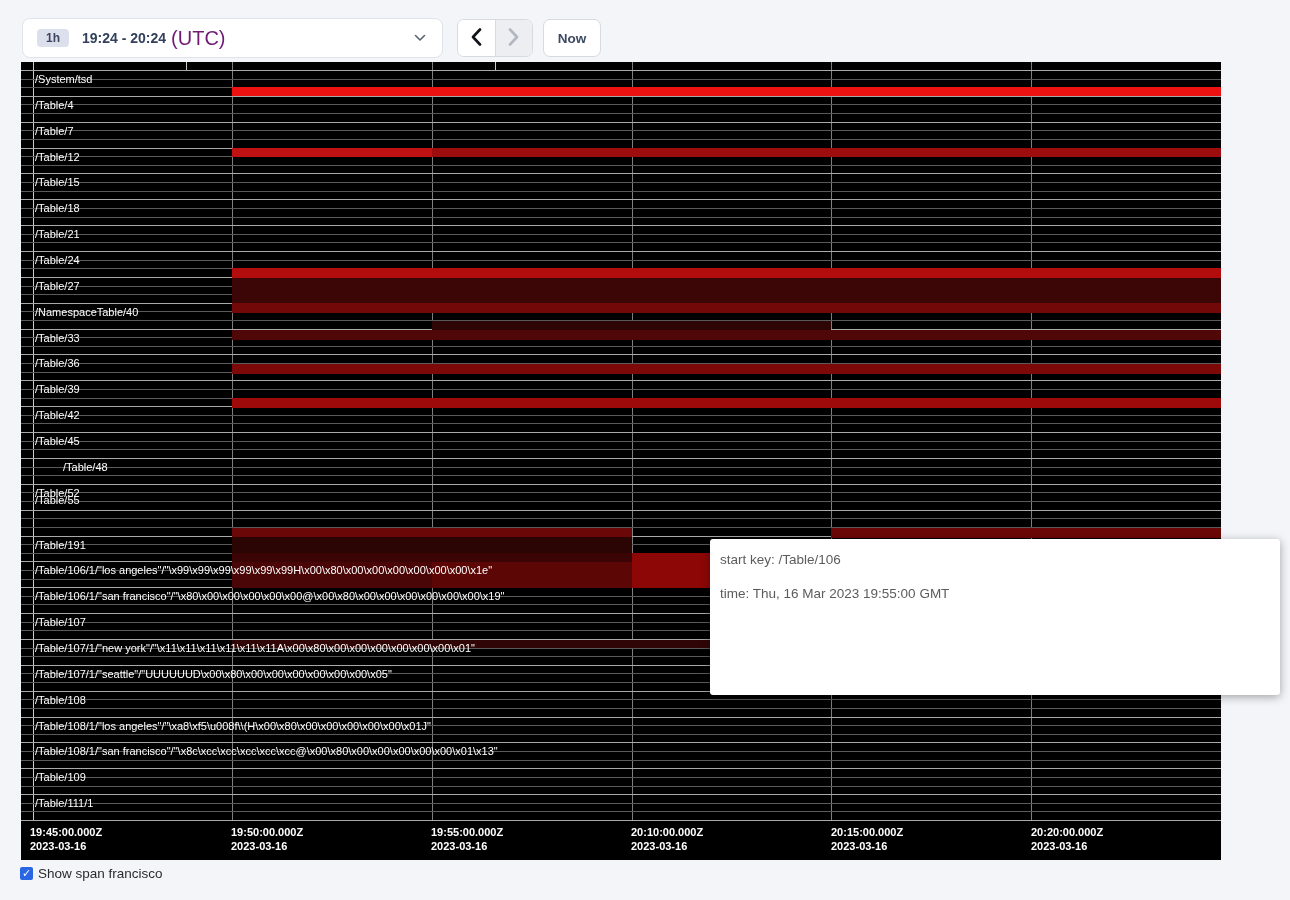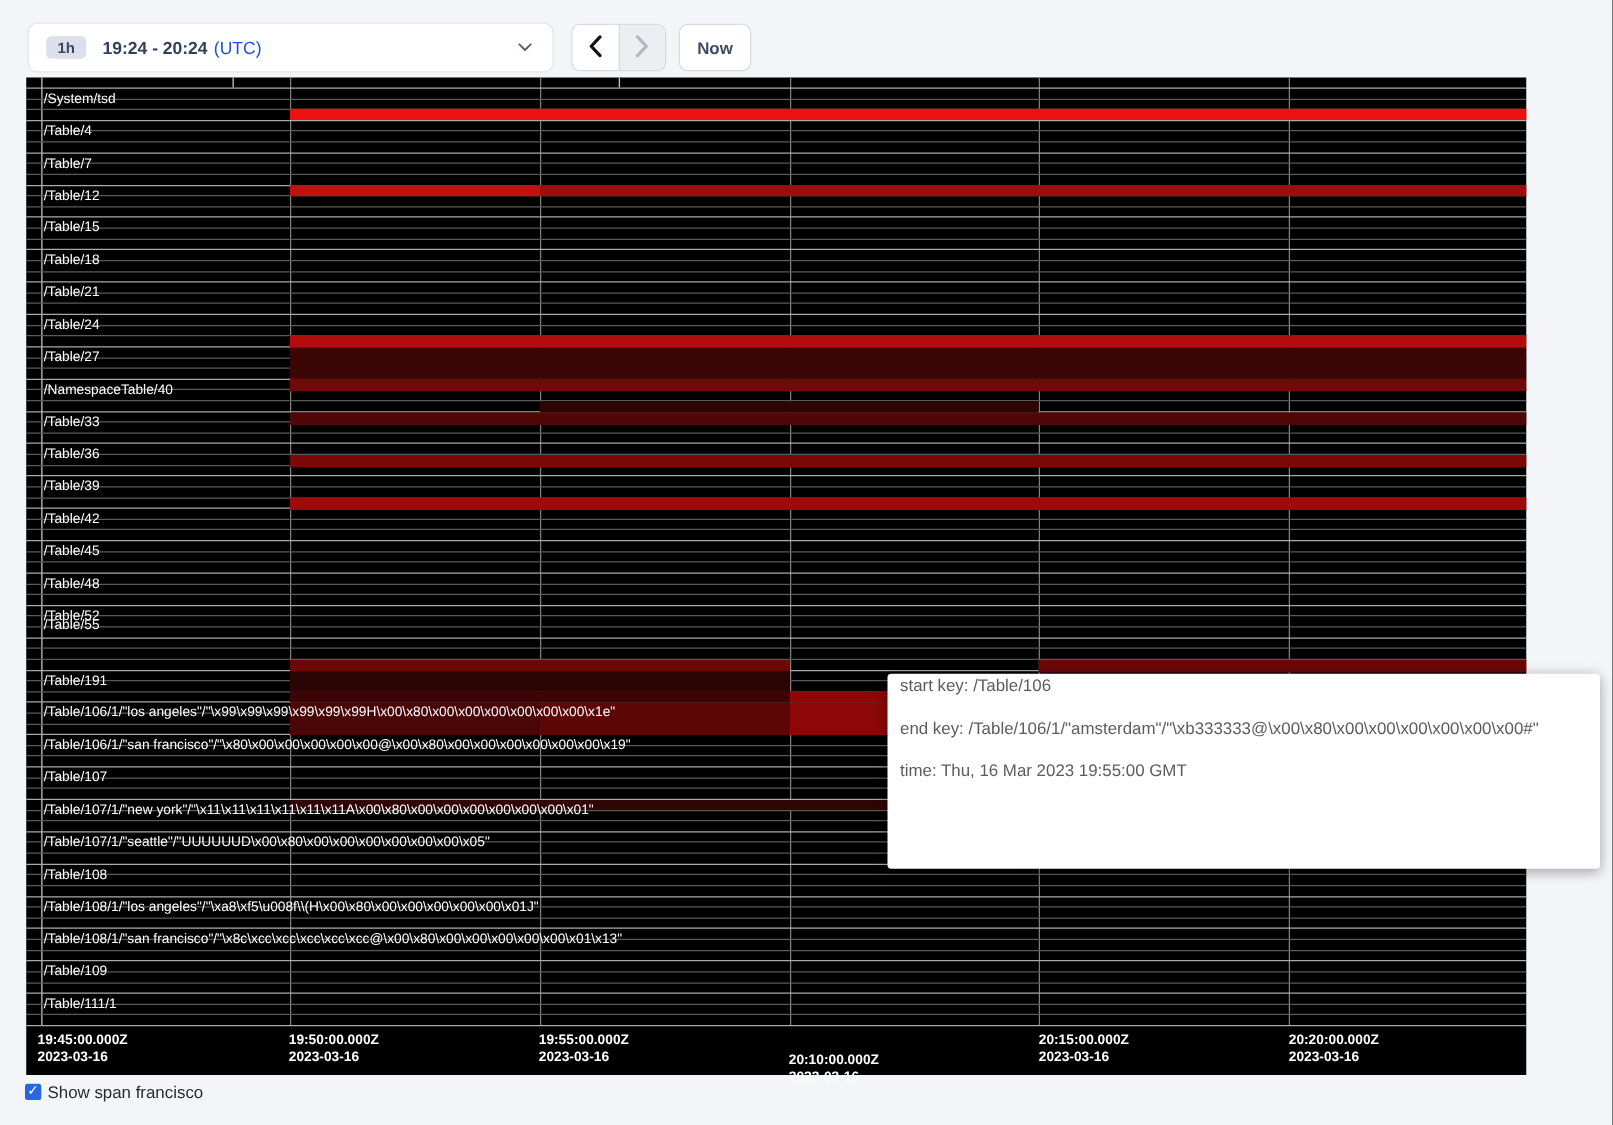--- a/index.html
+++ b/index.html
@@ -16,21 +16,21 @@
     position:absolute;left:22px;top:18px;width:421px;height:40px;
     background:#fff;border:1px solid #e1e3ec;border-radius:8px;
     box-sizing:border-box;display:flex;align-items:center;cursor:pointer;
   }
   .time-chip{
     margin-left:14px;background:#dcdfec;border-radius:4px;
     font-size:12px;font-weight:700;color:#3d4660;
     padding:3px 9px;line-height:12px;
   }
   .time-range{margin-left:13px;font-size:14px;font-weight:700;color:#32405c}
-  .time-zone{margin-left:5px;font-size:14px;color:#1d4ed8}
+  .time-zone{margin-left:5px;font-size:20px;color:#701a75}
   .time-caret{margin-left:auto;margin-right:16px;display:flex}
 
   .nav-group{
     position:absolute;left:457px;top:19px;height:38px;width:76px;
     border:1px solid #d8dae2;border-radius:7px;background:#fff;
     box-sizing:border-box;display:flex;overflow:hidden;
   }
   .nav-btn{
     flex:1;border:none;background:#fff;display:flex;align-items:center;justify-content:center;
     cursor:pointer;padding:0;
@@ -60,21 +60,21 @@
   }
   .axislabel{
     position:absolute;color:#fff;font-size:11px;font-weight:700;line-height:14px;
     white-space:nowrap;z-index:5;
   }
 
   
   .kv-tooltip{
     position:absolute;left:710px;top:539px;width:570px;height:156px;
     background:#fff;border-radius:3px;box-shadow:0 2px 10px rgba(0,0,0,.35);
-    box-sizing:border-box;padding:2px 10px;z-index:20;
+    box-sizing:border-box;padding:13px 10px;z-index:20;
   }
   .kv-tooltip .tline{
     font-size:13.5px;color:#5c5c5c;line-height:16px;margin:0 0 18px 0;white-space:nowrap;
   }
 
   
   .boundaries{
     position:absolute;left:20px;top:866px;display:flex;align-items:center;cursor:pointer;
   }
   .cbox{
@@ -183,21 +183,21 @@
       <div class="hline" style="left: 0px; top: 352.828px; width: 1200px; z-index: 2;"></div>
       <div class="hline" style="left: 0px; top: 361.448px; width: 1200px; z-index: 2;"></div>
       <div class="rowlabel" style="top: 347.207px;">/Table/42</div>
       <div class="hline bright" style="left: 0px; top: 370.069px; width: 1200px; z-index: 3;"></div>
       <div class="hline" style="left: 0px; top: 378.69px; width: 1200px; z-index: 2;"></div>
       <div class="hline" style="left: 0px; top: 387.31px; width: 1200px; z-index: 2;"></div>
       <div class="rowlabel" style="top: 373.069px;">/Table/45</div>
       <div class="hline bright" style="left: 0px; top: 395.931px; width: 1200px; z-index: 3;"></div>
       <div class="hline" style="left: 0px; top: 404.552px; width: 1200px; z-index: 2;"></div>
       <div class="hline" style="left: 0px; top: 413.172px; width: 1200px; z-index: 2;"></div>
-      <div class="rowlabel" style="top: 398.931px;">/Table/48</div>
+      <div class="rowlabel" style="top: 398.931px; padding-left: 28px;">/Table/48</div>
       <div class="hline bright" style="left: 0px; top: 421.793px; width: 1200px; z-index: 3;"></div>
       <div class="hline" style="left: 0px; top: 430.414px; width: 1200px; z-index: 2;"></div>
       <div class="hline" style="left: 0px; top: 439.034px; width: 1200px; z-index: 2;"></div>
       <div class="rowlabel" style="top: 424.793px;">/Table/52</div>
       <div class="hline bright" style="left: 0px; top: 447.655px; width: 1200px; z-index: 3;"></div>
       <div class="hline" style="left: 0px; top: 456.276px; width: 1200px; z-index: 2;"></div>
       <div class="hline" style="left: 0px; top: 464.897px; width: 1200px; z-index: 2;"></div>
       <div class="rowlabel" style="top: 432px;">/Table/55</div>
       <div class="hline bright" style="left: 0px; top: 473.517px; width: 1200px; z-index: 3;"></div>
       <div class="hline" style="left: 0px; top: 482.138px; width: 1200px; z-index: 2;"></div>
@@ -268,37 +268,36 @@
         <div>2023-03-16</div>
       </div>
       <div class="axislabel" style="left: 210px; top: 763px;">
         <div>19:50:00.000Z</div>
         <div>2023-03-16</div>
       </div>
       <div class="axislabel" style="left: 410px; top: 763px;">
         <div>19:55:00.000Z</div>
         <div>2023-03-16</div>
       </div>
-      <div class="axislabel" style="left: 610px; top: 763px; margin-top: 16px;">
+      <div class="axislabel" style="left: 610px; top: 763px;">
         <div>20:10:00.000Z</div>
         <div>2023-03-16</div>
       </div>
       <div class="axislabel" style="left: 810px; top: 763px;">
         <div>20:15:00.000Z</div>
         <div>2023-03-16</div>
       </div>
       <div class="axislabel" style="left: 1010px; top: 763px;">
         <div>20:20:00.000Z</div>
         <div>2023-03-16</div>
       </div>
     </div>
 
   <div class="kv-tooltip">
     <p class="tline">start key: /Table/106</p>
-    <p class="tline">end key: /Table/106/1/"amsterdam"/"\xb333333@\x00\x80\x00\x00\x00\x00\x00\x00#"</p>
     <p class="tline">time: Thu, 16 Mar 2023 19:55:00 GMT</p>
   </div>
 
   <label class="boundaries">
     <span class="cbox">✓</span>
     <span class="cbox-label">Show span francisco</span>
   </label>
 
 </div>
 

